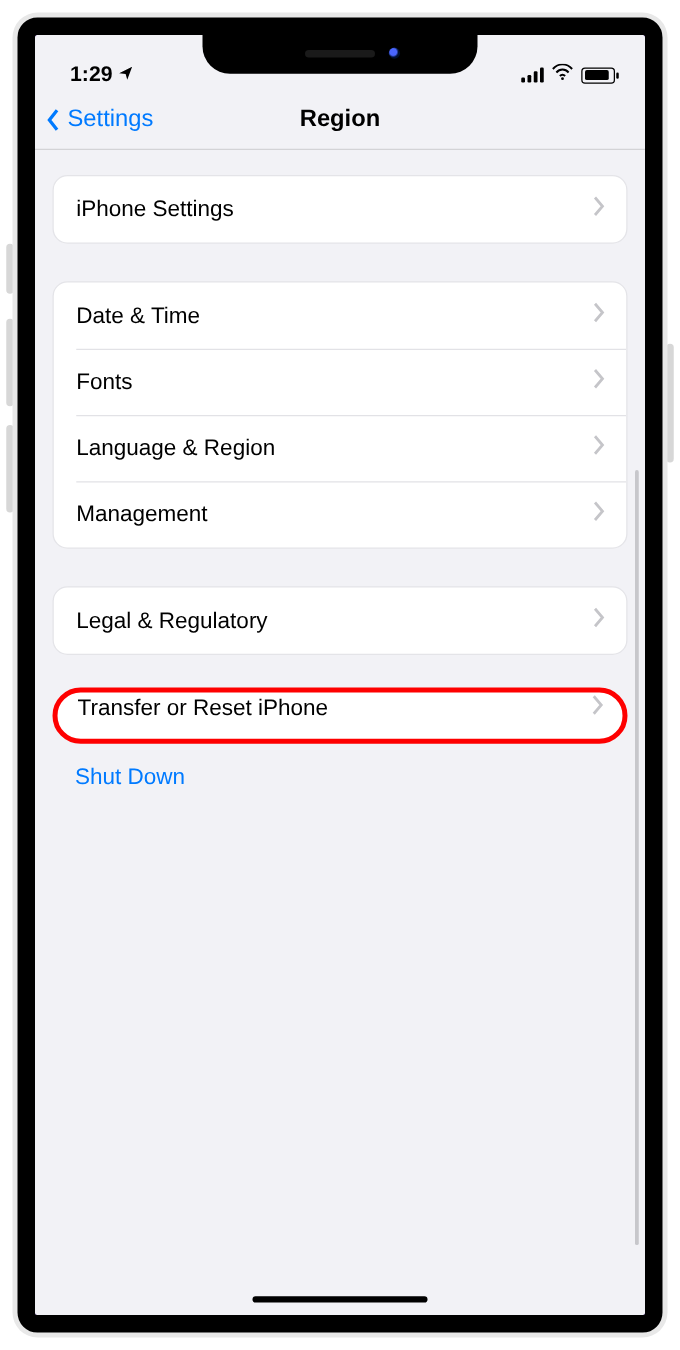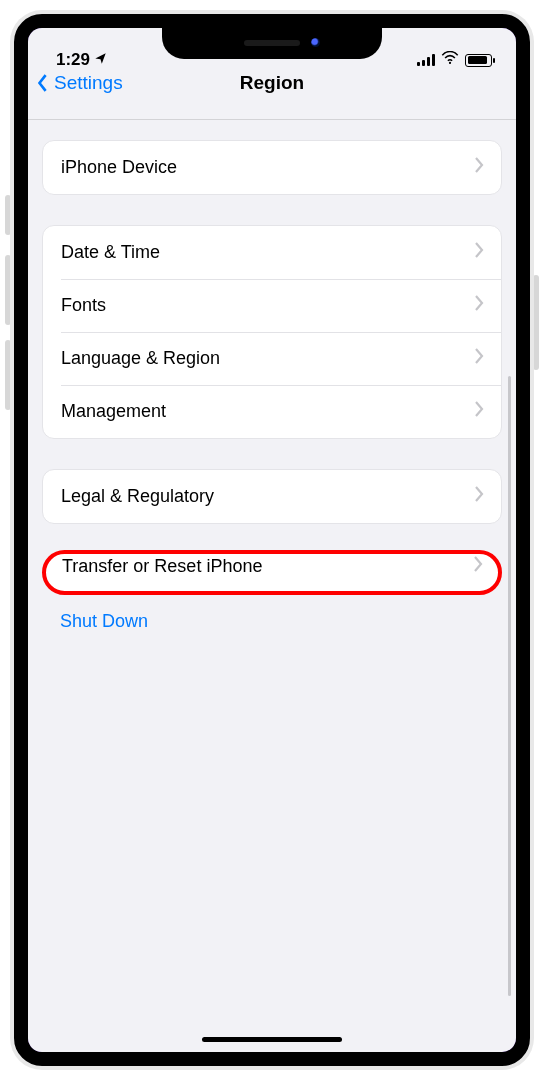--- a/index.html
+++ b/index.html
@@ -1,21 +1,21 @@
 <!DOCTYPE html>
 <html><head>
 <meta charset="utf-8">
 <style>
   * { margin: 0; padding: 0; box-sizing: border-box; font-family: -apple-system, "Helvetica Neue", Arial, sans-serif; }
   body { background: #fff; width: 544px; height: 1080px; position: relative; }
 
   
   .frame {
     position: absolute; left: 14px; top: 14px; right: 14px; bottom: 14px;
-    background: #4c1d95; border: 14px solid #000; border-radius: 28px;
+    background: #4c1d95; border: 14px solid #000; border-radius: 16px;
     box-shadow: 0 0 0 4px #e8e8e8;
     overflow: hidden;
   }
   .notch {
     position: absolute; top: -2px; left: 50%; transform: translateX(-50%);
     width: 220px; height: 33px; background: #000;
     border-bottom-left-radius: 22px; border-bottom-right-radius: 22px;
     z-index: 50;
   }
   .notch::after { 
@@ -36,21 +36,21 @@
   .screen { position: absolute; inset: 0; background: #f2f2f6; overflow: hidden; }
 
   
   .statusbar { height: 44px; display: flex; align-items: flex-end; padding: 0 22px 2px; font-size: 17px; font-weight: 600; color: #000; }
   .statusbar .time { flex: 0 0 auto; display: flex; align-items: center; gap: 4px; margin-left: 6px; }
   .statusbar .spacer { flex: 1; }
   .statusbar .right { display: flex; align-items: center; gap: 6px; margin-right: 2px; }
 
   
   .navbar {
-    height: 48px; display: flex; align-items: flex-start; position: relative;
+    height: 48px; display: flex; align-items: center; position: relative;
     border-bottom: 1px solid #d3d3d6;
   }
   .navbar .back { position: absolute; left: 8px; display: flex; align-items: center; color: #007aff; font-size: 19px; gap: 4px; }
   .navbar .title { width: 100%; text-align: center; font-size: 19px; font-weight: 600; color: #000; }
 
   
   .content { padding: 0 14px; background: #f2f2f6; }
   .group {
     background: #fff; border-radius: 12px; margin-top: 30px; overflow: hidden;
     border: 0.5px solid #e4e4e8;
@@ -159,21 +159,21 @@
           </svg>
         <span>Settings</span>
       </div>
       <div class="title">Region</div>
     </div>
 
     <div class="content">
 
       <div class="group first">
         <div class="row">
-          <span>iPhone Device</span>
+          <span>iPhone Settings</span>
           <span class="chev"><svg class="chevron" viewBox="0 0 12 18">
                 <polyline points="3,2 9,9 3,16"></polyline>
               </svg></span>
         </div>
       </div>
 
       <div class="group">
         <div class="row">
           <span>Date &amp; Time</span>
           <span class="chev"><svg class="chevron" viewBox="0 0 12 18">

